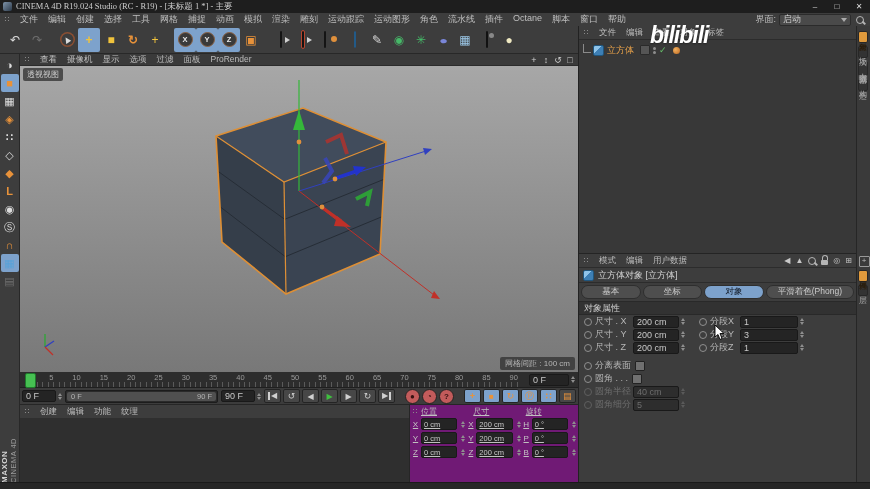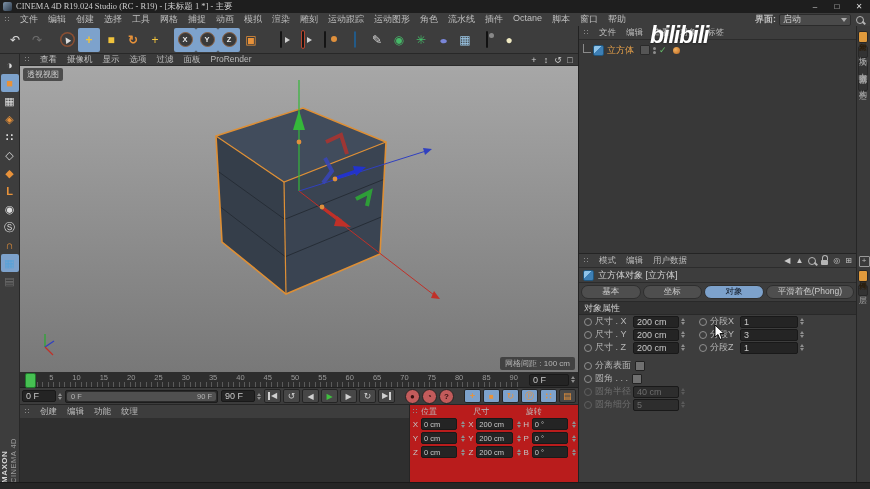--- a/index.html
+++ b/index.html
@@ -11,21 +11,21 @@
   #titlebar{left:0;top:0;width:870px;height:13px;background:#1e1e1e;display:flex;align-items:center;color:#cfcfcf;}
   #appicon{width:9px;height:9px;margin:0 4px 0 3px;border-radius:2px;background:linear-gradient(135deg,#6f7f92,#2e3razin4,#23303f);background:linear-gradient(135deg,#8095ab,#2c3a4a);}
   #titletext{font-size:8.5px;white-space:nowrap;font-family:Liberation Serif, serif;}
   #wincontrols{margin-left:auto;display:flex;}
   #wincontrols span{width:22px;text-align:center;font-size:8px;color:#ddd;}
   
   #menubar{left:0;top:13px;width:870px;height:13px;background:#3d3d3d;border-bottom:1px solid #2a2a2a;display:flex;align-items:center;}
   .grip{width:7px;height:7px;margin:0 4px;background:radial-gradient(#8a8a8a 0.8px,transparent 1px);background-size:3px 3px;flex:none;}
   .mitem{padding:0 5px;color:#bfbfbf;white-space:nowrap;}
   #iface{margin-left:auto;display:flex;align-items:center;}
-  #iface-label{color:#bfbfbf;margin-right:3px;font-weight:bold;}
+  #iface-label{color:#bfbfbf;margin-right:3px;}
   #iface-box{width:64px;height:10px;background:#4a4a4a;border:1px solid #2b2b2b;border-radius:2px;display:flex;align-items:center;padding:0 3px;color:#d0d0d0;}
   .droparrow{width:0;height:0;border:3px solid transparent;border-top:4px solid #aaa;margin-left:auto;margin-top:3px;}
   .i-mag{width:6px;height:6px;border:1.3px solid #b5b5b5;border-radius:50%;position:relative;display:inline-block;}
   .i-mag::after{content:"";position:absolute;width:4px;height:1.5px;background:#b5b5b5;transform:rotate(45deg);right:-3px;bottom:-1px;}
   #menubar .i-mag{margin:0 6px 0 5px;}
   
   #toolbar{left:0;top:26px;width:578px;height:28px;background:#3d3d3d;border-bottom:1px solid #282828;display:flex;align-items:center;padding-left:4px;box-sizing:border-box;}
   .tbtn{width:22px;height:24px;display:flex;align-items:center;justify-content:center;flex:none;border-radius:2px;position:relative;background:transparent;border:none;padding:0;}
   .tbtn.act{background:#7da2cc;}
   .tbtn span{pointer-events:none;}
@@ -126,21 +126,21 @@
   .pbtn{width:17px;height:14px;flex:none;background:#474747;border:1px solid #242424;border-radius:2px;color:#d0d0d0;display:flex;align-items:center;justify-content:center;font-size:8px;padding:0;}
   .pbtn .g{font-size:9px;}
   .pbtn.act{background:#7da2cc;}
   .pbtn.rec{border-radius:50%;background:#c25b5b;color:#351111;width:15px;height:15px;font-weight:bold;}
   .playg{color:#3fbf3f;}
   .barL{border-left:2px solid #d0d0d0;padding-left:1px;line-height:1;font-size:8px;}
   .barR{border-right:2px solid #d0d0d0;padding-right:1px;line-height:1;font-size:8px;}
   
   #materials{left:20px;top:405px;width:390px;height:77px;background:#3d3d3d;border-right:1px solid #262626;box-sizing:border-box;}
   #matbody{position:absolute;left:0;top:13px;width:100%;height:64px;background:#2f2f2f;}
-  #coords{left:410px;top:405px;width:168px;height:77px;background:#b91c1c;box-sizing:border-box;}
+  #coords{left:410px;top:405px;width:168px;height:77px;background:#701a75;box-sizing:border-box;text-decoration:underline;}
   #chead{height:12px;display:flex;align-items:center;color:#bdbdbd;}
   #chead .grip{margin:0 2px;}
   #chead span{font-size:8px;}
   .crow{height:14px;display:flex;align-items:center;padding:0 2px;gap:2px;}
   .cgrp{display:flex;align-items:center;flex:1;gap:2px;}
   .clab{width:7px;color:#c5c5c5;font-size:8px;text-align:center;flex:none;}
   .cfld{flex:1;height:10px;background:#242424;border:1px solid #191919;border-radius:2px;display:flex;align-items:center;padding:0 2px;color:#c8c8c8;font-size:7.5px;}
   #cfoot{height:14px;display:flex;align-items:center;gap:4px;padding:1px 3px;}
   .cdrop{flex:1;height:11px;background:#4c4c4c;border:1px solid #292929;border-radius:2px;display:flex;align-items:center;padding:0 3px;color:#cfcfcf;font-size:7.5px;}
   #applybtn{flex:1;height:11px;background:#5a5a5a;border:1px solid #2d2d2d;border-radius:6px;color:#dedede;font-size:8px;display:flex;align-items:center;justify-content:center;}

